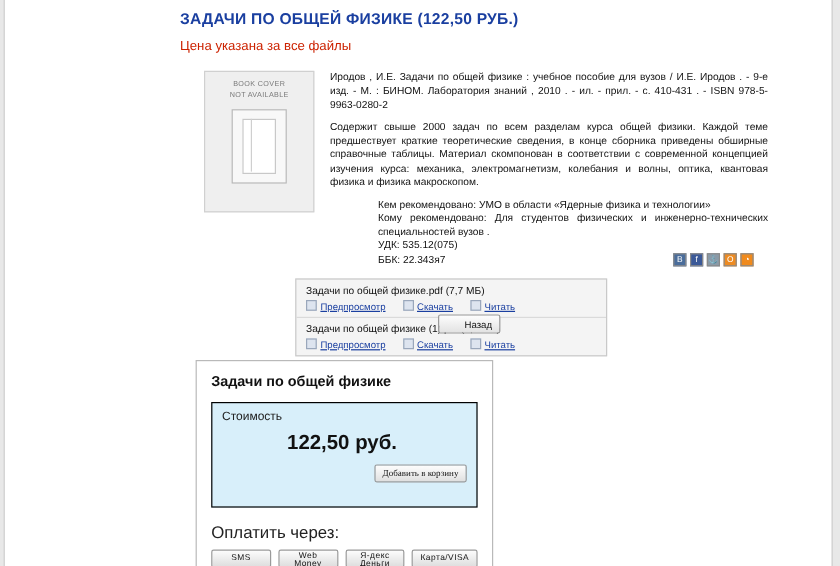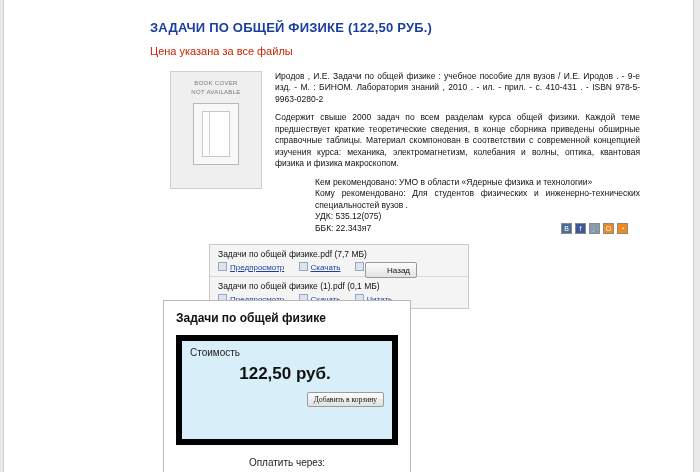--- a/index.html
+++ b/index.html
@@ -40,21 +40,21 @@
   .content {
     position: absolute;
     left: 150px;
     top: 0;
     width: 520px;
   }
   .page-title {
     color: #1a3fa0;
     font-weight: bold;
     font-size: 13px;
-    margin-top: 20px;
+    margin-top: 8px;
     margin-bottom: 10px;
     letter-spacing: 0.2px;
   }
   .price-note {
     color: #cc2200;
     font-size: 11px;
     margin-bottom: 14px;
   }
   .book-area {
     position: relative;
@@ -107,21 +107,21 @@
     line-height: 1.35;
     color: #111;
     text-align: justify;
     padding-right: 30px;
   }
   .desc p {
     margin: 0 0 7px 0;
   }
   .meta-line { display: block; padding-left: 40px; }
   .files-block {
-    margin-left: 59px;
+    margin-left: 96px;
     margin-top: 10px;
     width: 260px;
     border: 1px solid #c9c9c9;
     background: #f4f4f4;
     box-sizing: border-box;
   }
   .file-row {
     padding: 4px 6px 4px 8px;
     border-bottom: 1px solid #dadada;
   }
@@ -200,22 +200,22 @@
     padding: 10px 12px 12px 12px;
   }
   .pay-title {
     font-size: 12px;
     font-weight: bold;
     color: #111;
     margin-bottom: 10px;
   }
   .cost-box {
     background: #d8effa;
-    border: 6px solid #000000;
-    padding: 6px 8px 20px 8px;
+    border: 1px solid #000000;
+    padding: 6px 8px 8px 8px;
     box-sizing: border-box;
   }
   .cost-label {
     font-size: 10px;
     color: #222;
     margin-bottom: 6px;
   }
   .cost-value {
     font-size: 17px;
     font-weight: bold;
@@ -229,24 +229,23 @@
     font-size: 7.5px;
     font-family: Liberation Serif, serif;
     padding: 2px 6px;
     background: linear-gradient(#fdfdfd, #e0e0e0);
     border: 1px solid #9a9a9a;
     border-radius: 2px;
     color: #111;
     cursor: pointer;
   }
   .pay-via {
-    font-size: 10px;
+    font-size: 14px;
     color: #222;
     margin: 12px 0 7px 0;
-    text-align: center;
   }
   .pay-methods {
     display: flex;
     gap: 6px;
   }
   .pay-btn {
     flex: 1;
     height: 15px;
     font-size: 7px;
     font-family: "Liberation Sans", sans-serif;

